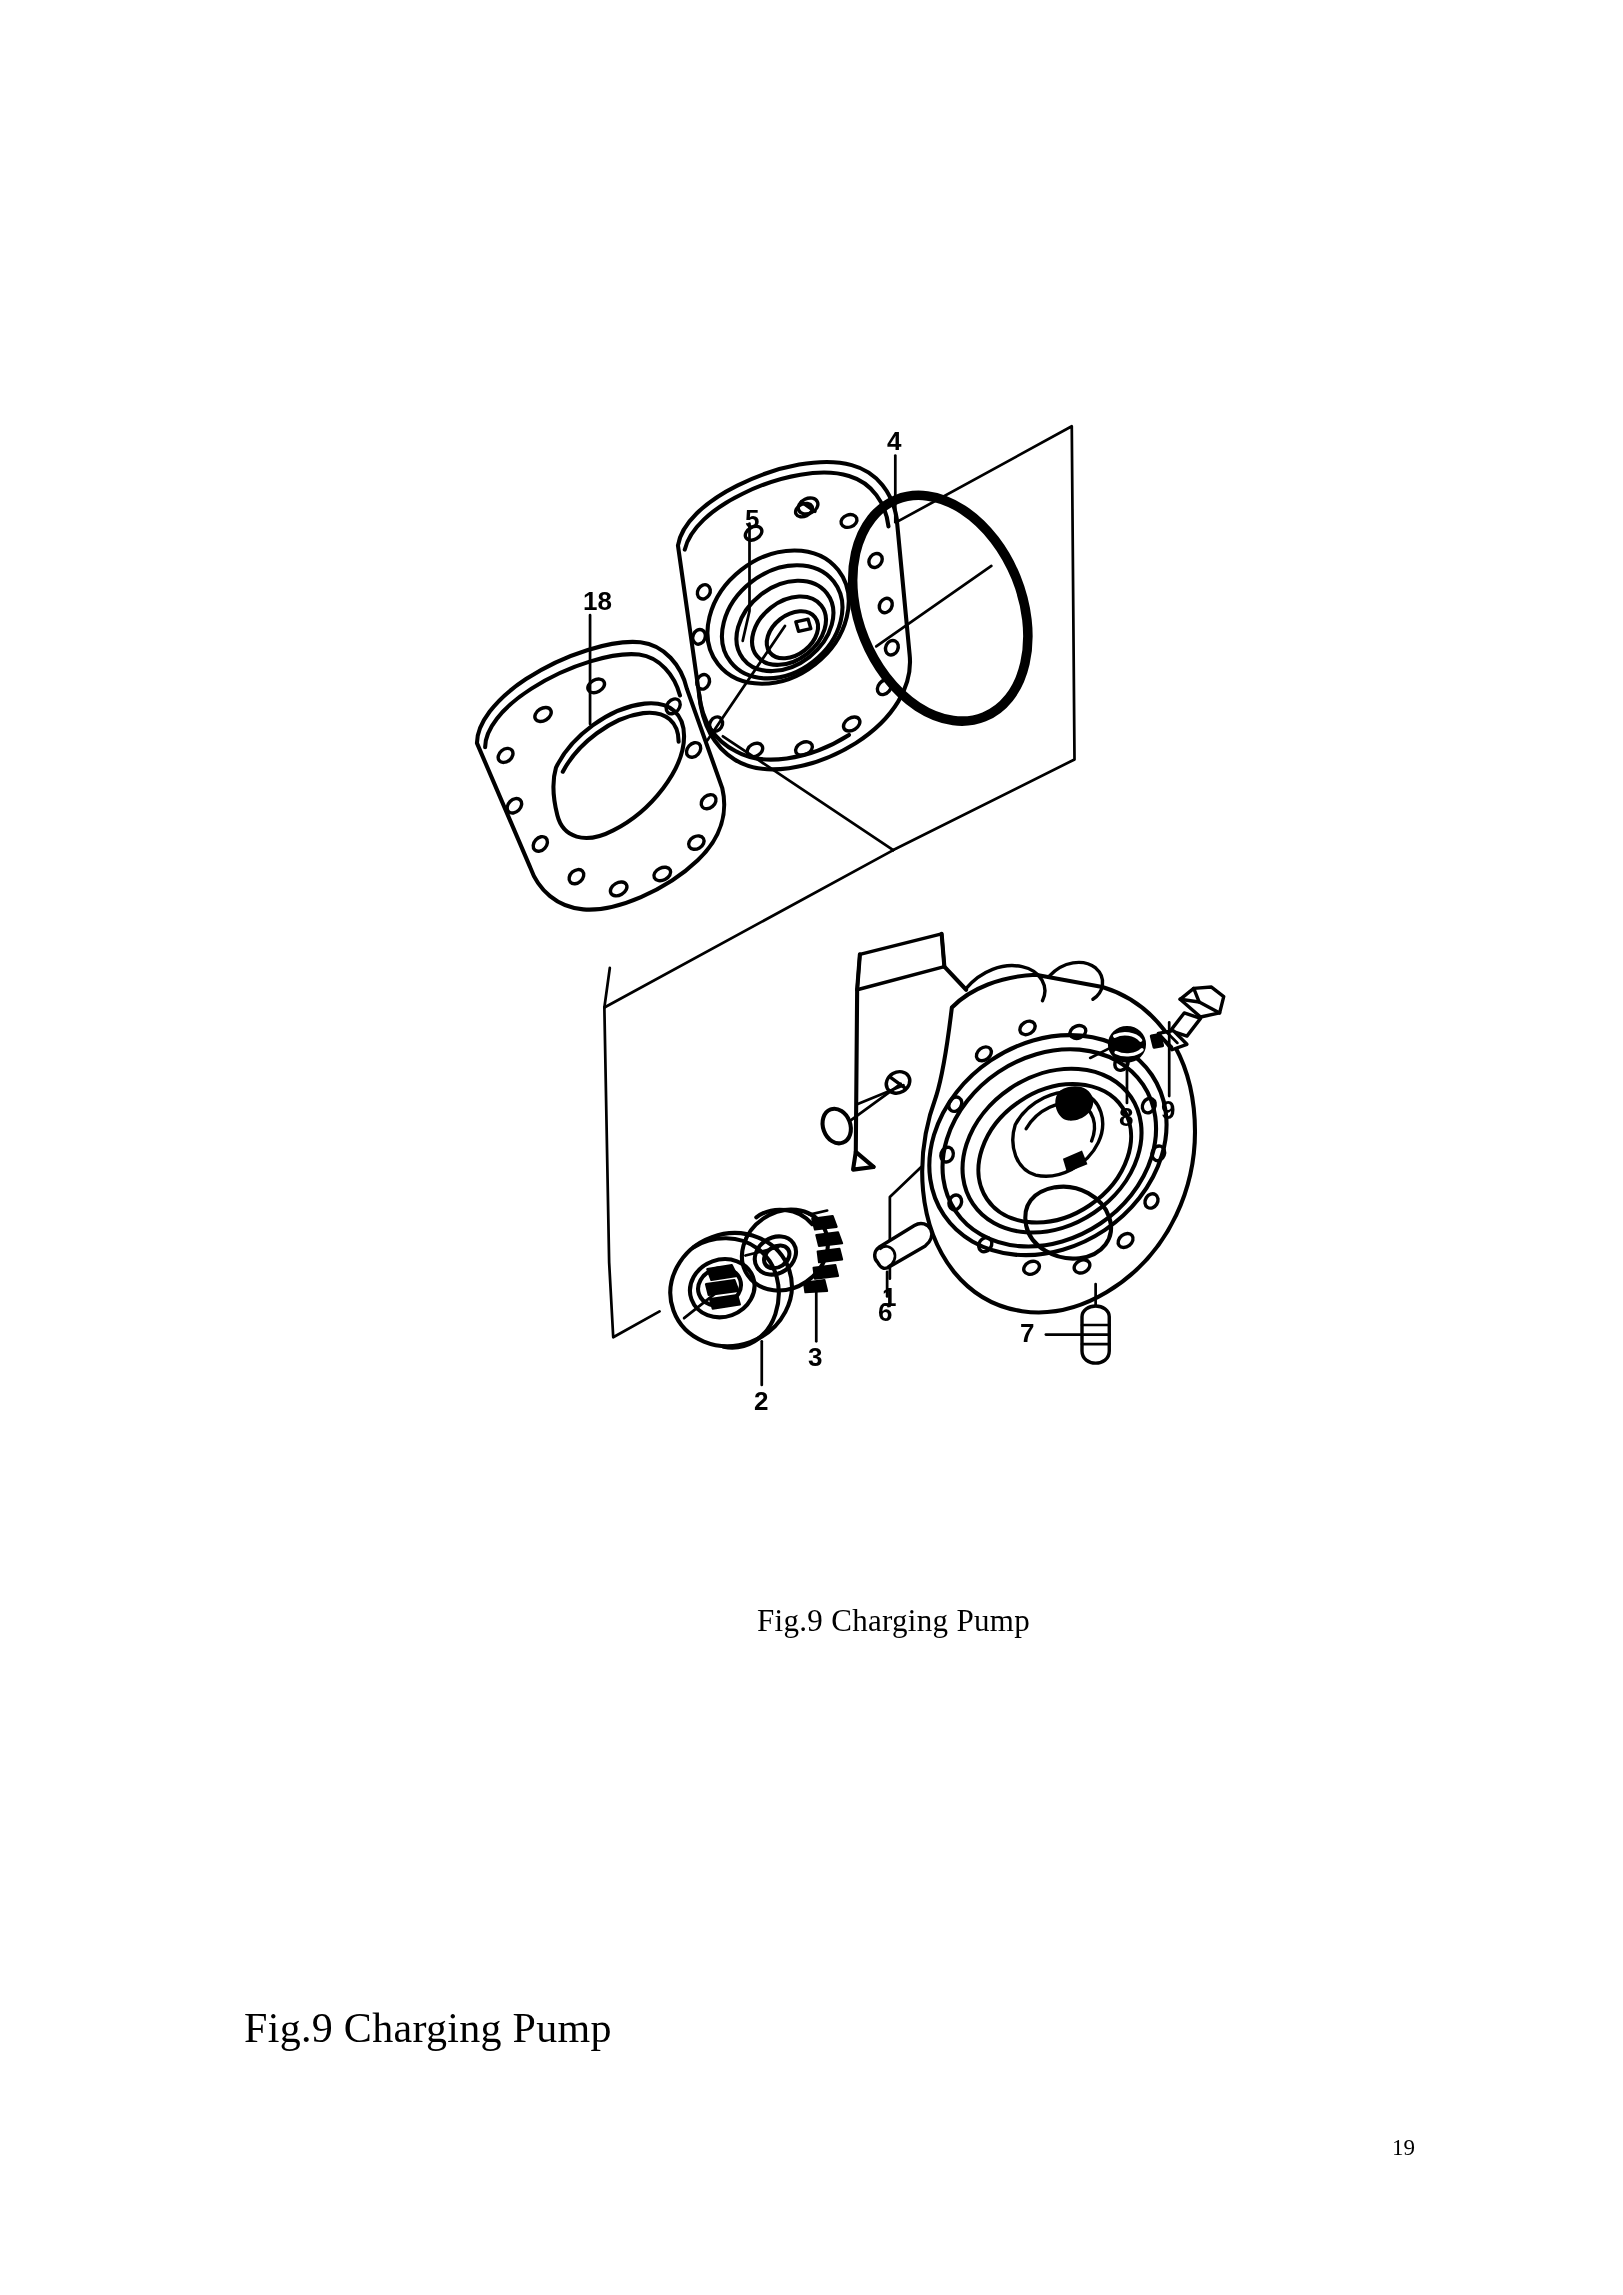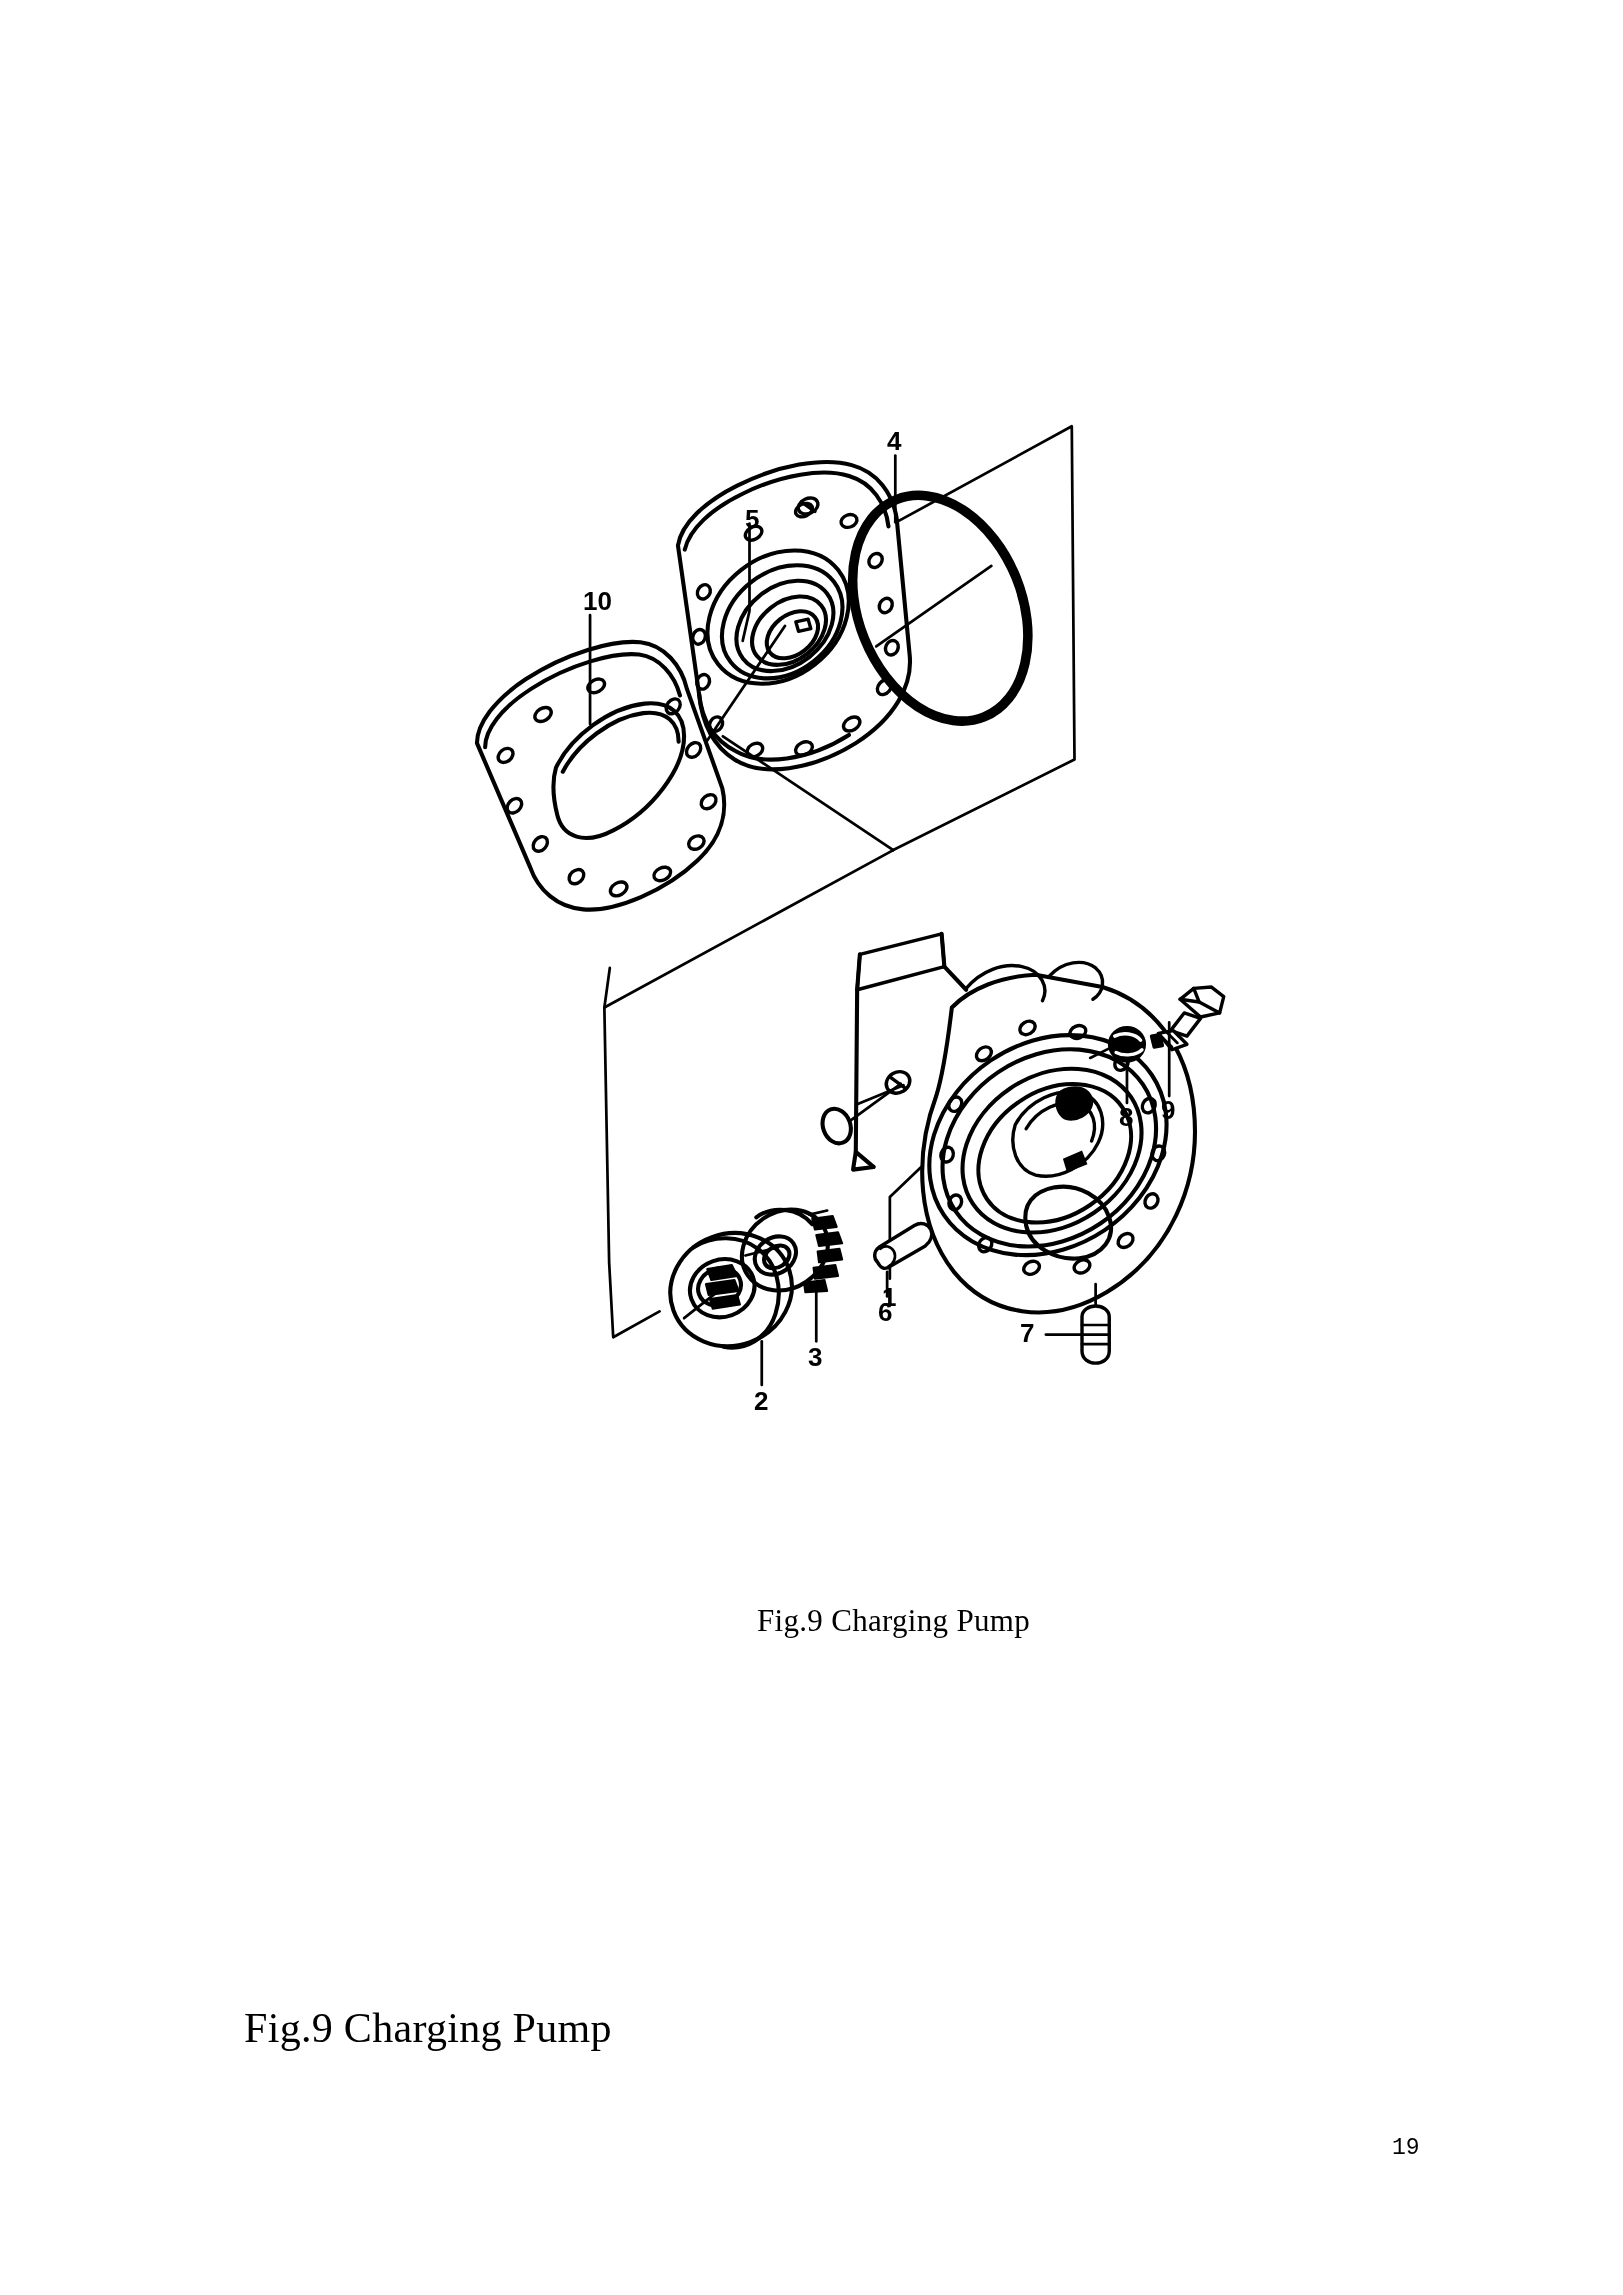--- a/index.html
+++ b/index.html
@@ -60,21 +60,21 @@
     top: 2004px;
     font-family: "Liberation Serif", serif;
     font-size: 42px;
     letter-spacing: 0.3px;
     white-space: nowrap;
   }
   #page-number {
     position: absolute;
     left: 1392px;
     top: 2135px;
-    font-family: Liberation Mono, monospace;
+    font-family: Liberation Serif, serif;
     font-size: 23px;
     white-space: nowrap;
   }
 </style>
 </head>
 <body>
 
 <div id="page">
 
   <div id="figure-area">
@@ -357,21 +357,21 @@
         <g stroke-width="5">
           <ellipse cx="1318" cy="1588" rx="18" ry="15" transform="rotate(-30 1318 1588)"></ellipse>
           <path d="M 1306 1580 L 1328 1596"></path>
         </g>
         <path stroke-width="4" d="M 1248 1644 L 1322 1590"></path>
         <path stroke-width="4" d="M 1258 1620 L 1326 1592"></path>
 
       </g>
     </svg>
 
-    <div class="part-number" style="left:583px; top:588px;">10</div>
+    <div class="part-number" style="left:583px; top:588px;">18</div>
     <div class="part-number" style="left:745px; top:506px;">5</div>
     <div class="part-number" style="left:887px; top:428px;">4</div>
     <div class="part-number" style="left:1119px; top:1104px;">8</div>
     <div class="part-number" style="left:1161px; top:1097px;">9</div>
     <div class="part-number" style="left:878px; top:1299px;">6</div>
     <div class="part-number" style="left:882px; top:1284px;">1</div>
     <div class="part-number" style="left:1020px; top:1320px;">7</div>
     <div class="part-number" style="left:808px; top:1344px;">3</div>
     <div class="part-number" style="left:754px; top:1388px;">2</div>
 

